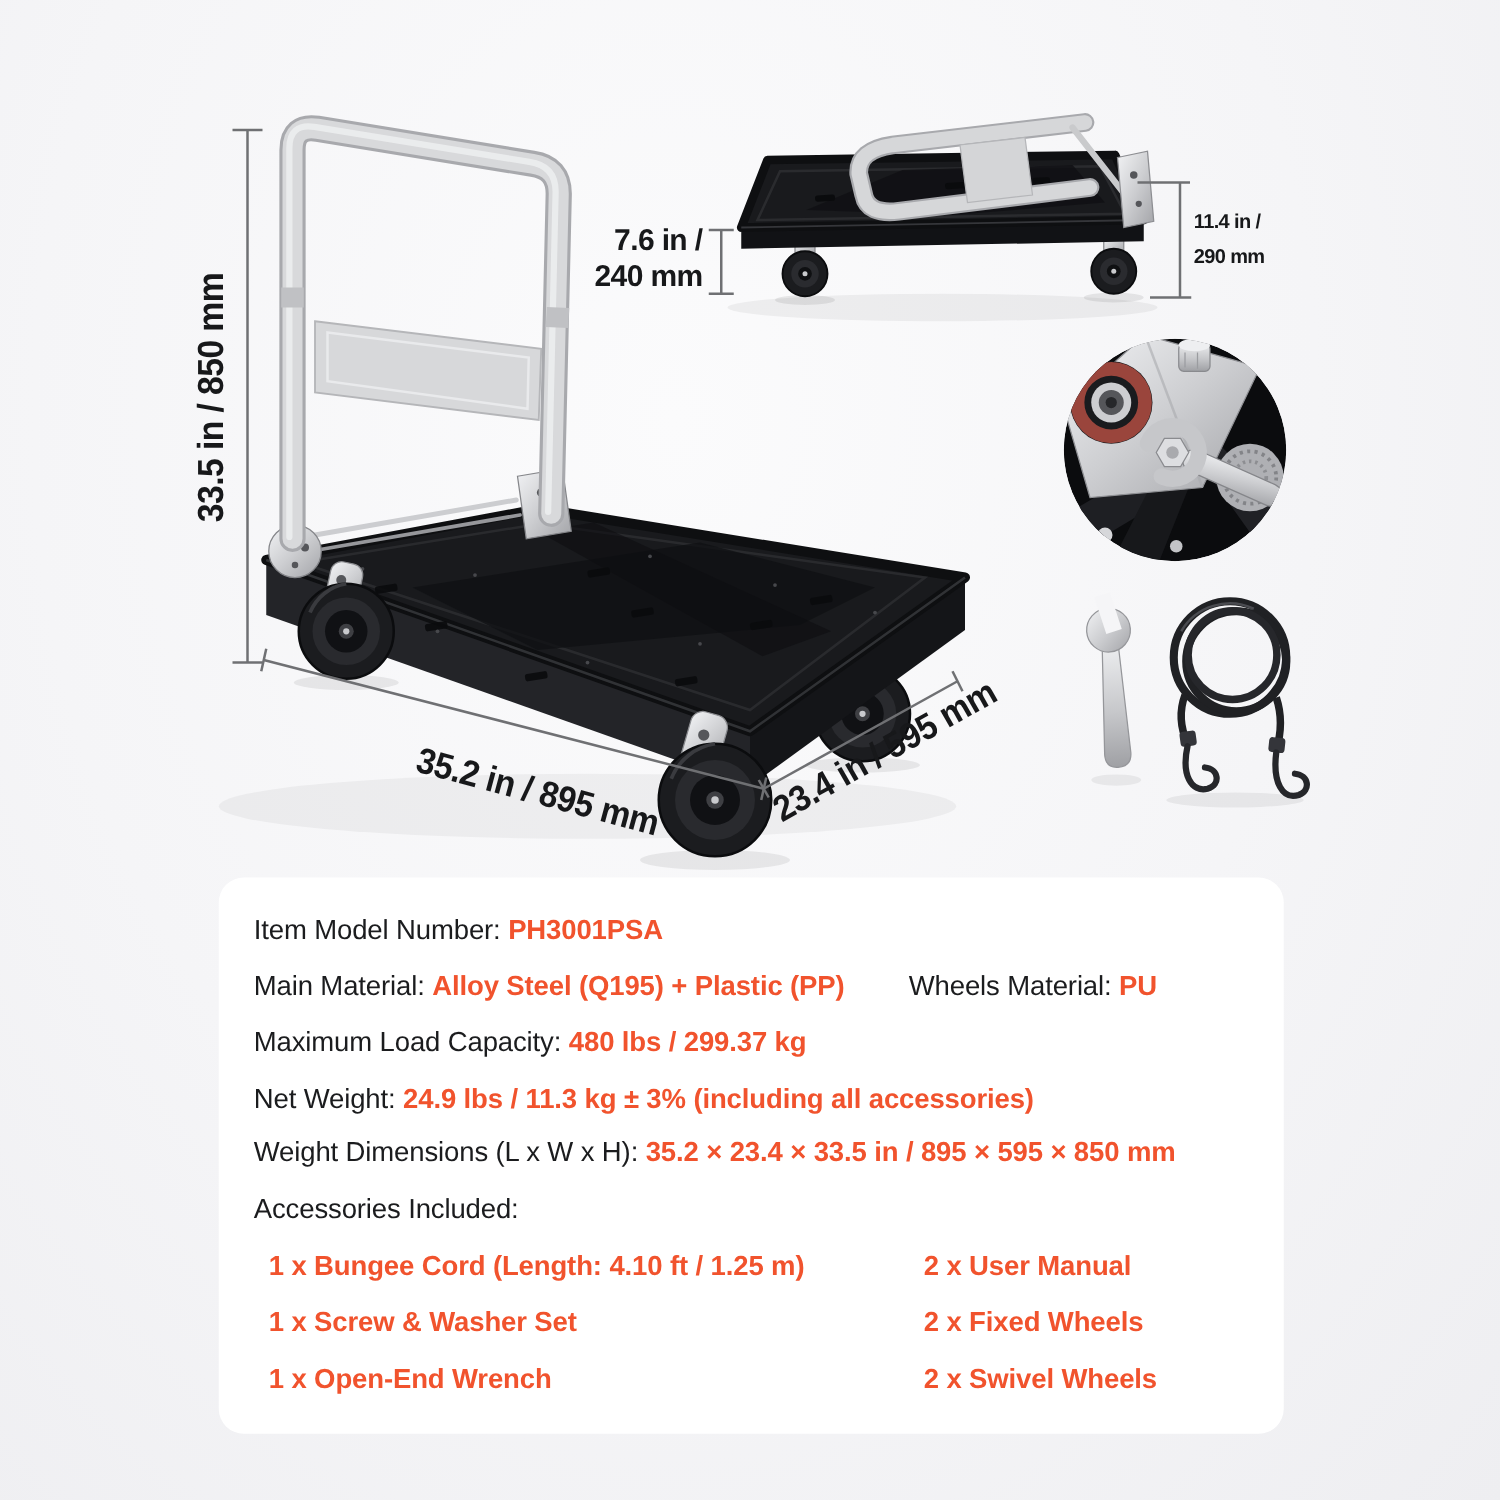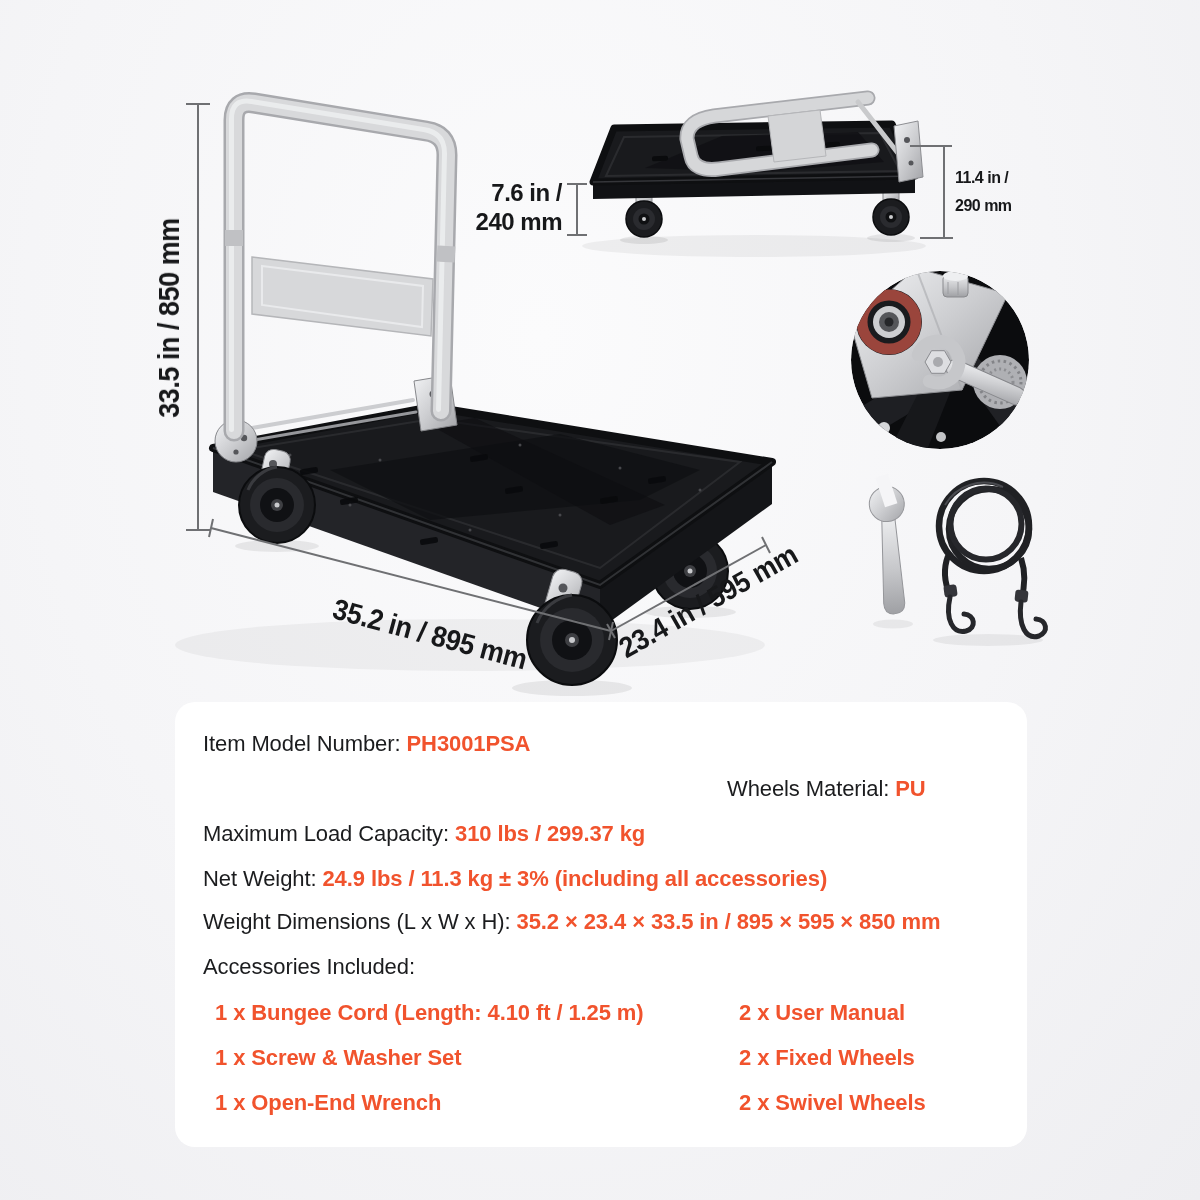--- a/index.html
+++ b/index.html
@@ -260,25 +260,28 @@
   </div>
   <div class="dim dim-fold-b">
     <div>11.4 in /</div>
     <div>290 mm</div>
   </div>
 
   <section class="spec-card">
     <div class="cell" style="left:28px;top:27px">
       <span class="lbl">Item Model Number: </span><span class="val">PH3001PSA</span>
     </div>
+    <div class="cell" style="left:28px;top:72px">
+      <span class="lbl">Main Material: </span><span class="val">Alloy Steel (Q195) + Plastic (PP)</span>
+    </div>
     <div class="cell" style="left:552px;top:72px">
       <span class="lbl">Wheels Material: </span><span class="val">PU</span>
     </div>
     <div class="cell" style="left:28px;top:117px">
-      <span class="lbl">Maximum Load Capacity: </span><span class="val">310 lbs / 299.37 kg</span>
+      <span class="lbl">Maximum Load Capacity: </span><span class="val">480 lbs / 299.37 kg</span>
     </div>
     <div class="cell" style="left:28px;top:162px">
       <span class="lbl">Net Weight: </span><span class="val">24.9 lbs / 11.3 kg ± 3% (including all accessories)</span>
     </div>
     <div class="cell" style="left:28px;top:205px">
       <span class="lbl">Weight Dimensions (L x W x H): </span><span class="val">35.2 × 23.4 × 33.5 in / 895 × 595 × 850 mm</span>
     </div>
     <div class="cell" style="left:28px;top:250px">
       <span class="lbl">Accessories Included:</span>
     </div>

